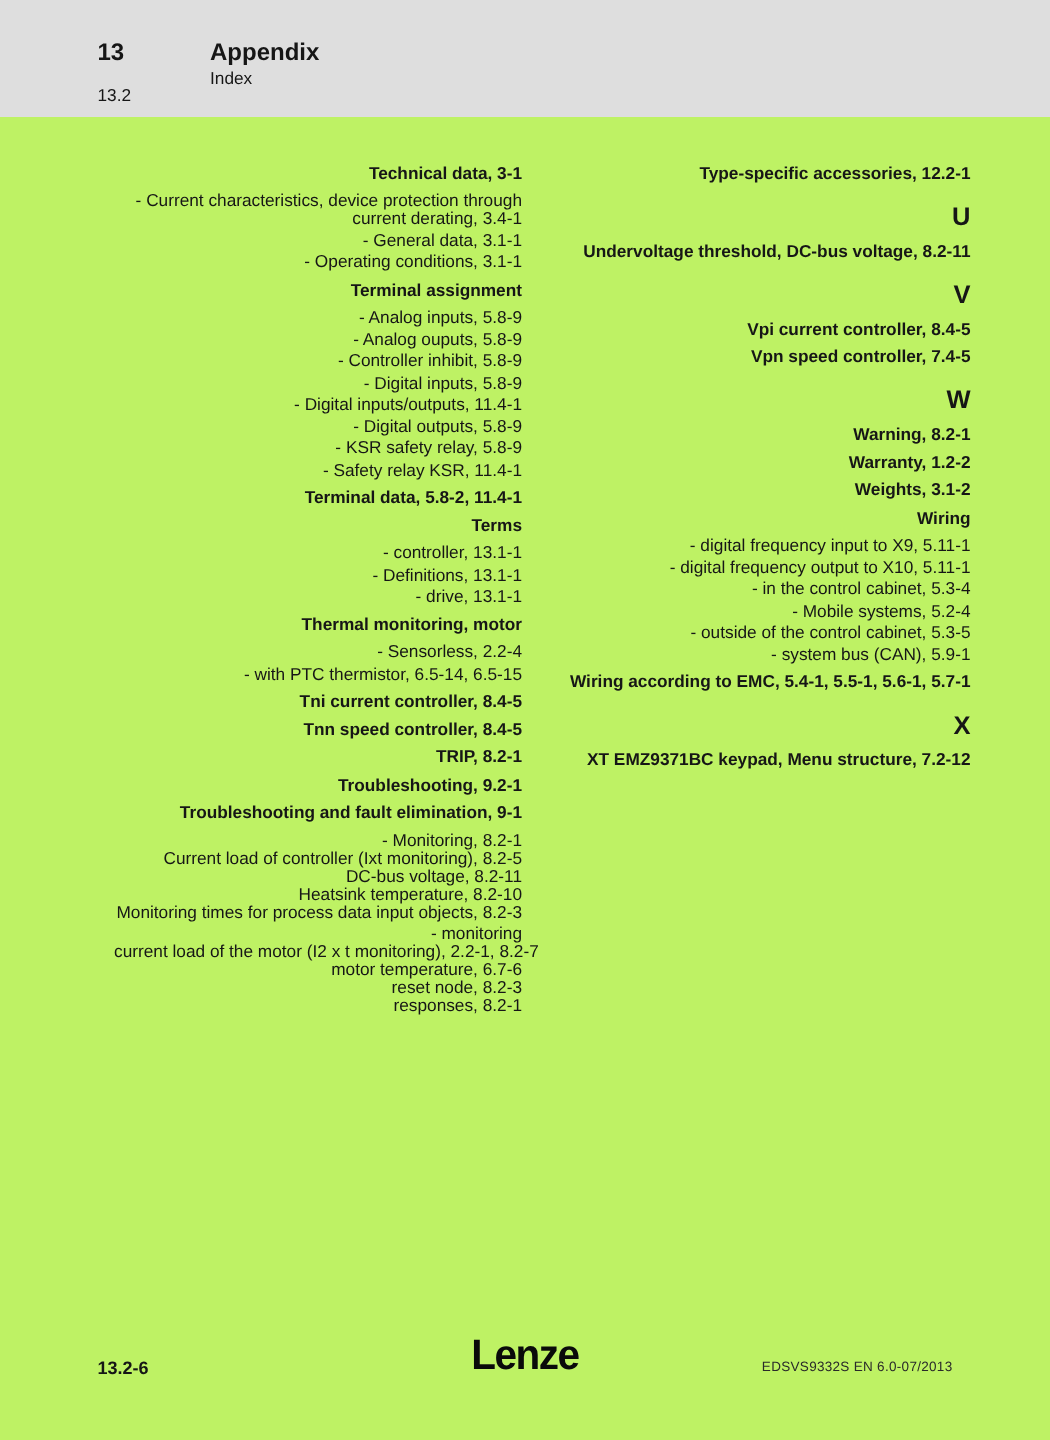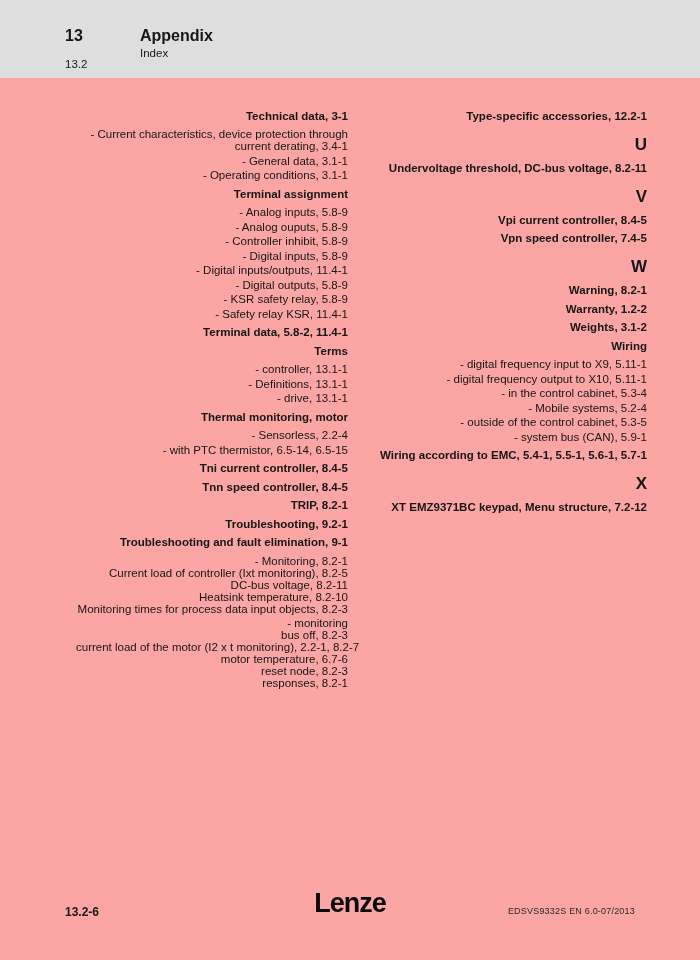--- a/index.html
+++ b/index.html
@@ -4,21 +4,21 @@
 <style>
   html, body {
     margin: 0;
     padding: 0;
     background: #ffffff;
   }
   .page {
     position: relative;
     width: 700px;
     height: 960px;
-    background: #fca5a5;
+    background: #bef264;
     font-family: "Liberation Sans", sans-serif;
     color: #161616;
     overflow: hidden;
   }
 
   
   .header-bar {
     position: absolute;
     top: 0; left: 0;
     width: 700px;
@@ -141,21 +141,21 @@
         <div class="entry entry-dash"><span>- drive, 13.1-1</span></div>
         <div class="entry entry-heading"><span>Thermal monitoring, motor</span></div>
         <div class="entry entry-dash"><span>- Sensorless, 2.2-4</span></div>
         <div class="entry entry-dash"><span>- with PTC thermistor, 6.5-14, 6.5-15</span></div>
         <div class="entry entry-heading"><span>Tni current controller, 8.4-5</span></div>
         <div class="entry entry-heading"><span>Tnn speed controller, 8.4-5</span></div>
         <div class="entry entry-heading"><span>TRIP, 8.2-1</span></div>
         <div class="entry entry-heading"><span>Troubleshooting, 9.2-1</span></div>
         <div class="entry entry-heading"><span>Troubleshooting and fault elimination, 9-1</span></div>
         <div class="entry entry-dash"><span>- Monitoring, 8.2-1</span><div class="subline">Current load of controller (Ixt monitoring), 8.2-5</div><div class="subline">DC-bus voltage, 8.2-11</div><div class="subline">Heatsink temperature, 8.2-10</div><div class="subline">Monitoring times for process data input objects, 8.2-3</div></div>
-        <div class="entry entry-dash"><span>- monitoring</span><div class="subline">bus off, 8.2-3</div><div class="subline">current load of the motor (I2 x t monitoring), 2.2-1, 8.2-7</div><div class="subline">motor temperature, 6.7-6</div><div class="subline">reset node, 8.2-3</div><div class="subline">responses, 8.2-1</div></div>
+        <div class="entry entry-dash"><span>- monitoring</span><div class="subline">current load of the motor (I2 x t monitoring), 2.2-1, 8.2-7</div><div class="subline">motor temperature, 6.7-6</div><div class="subline">reset node, 8.2-3</div><div class="subline">responses, 8.2-1</div></div>
       </div>
     <div class="col">
         <div class="entry entry-heading"><span>Type-specific accessories, 12.2-1</span></div>
         <div class="entry entry-letter"><span>U</span></div>
         <div class="entry entry-heading"><span>Undervoltage threshold, DC-bus voltage, 8.2-11</span></div>
         <div class="entry entry-letter"><span>V</span></div>
         <div class="entry entry-heading"><span>Vpi current controller, 8.4-5</span></div>
         <div class="entry entry-heading"><span>Vpn speed controller, 7.4-5</span></div>
         <div class="entry entry-letter"><span>W</span></div>
         <div class="entry entry-heading"><span>Warning, 8.2-1</span></div>

